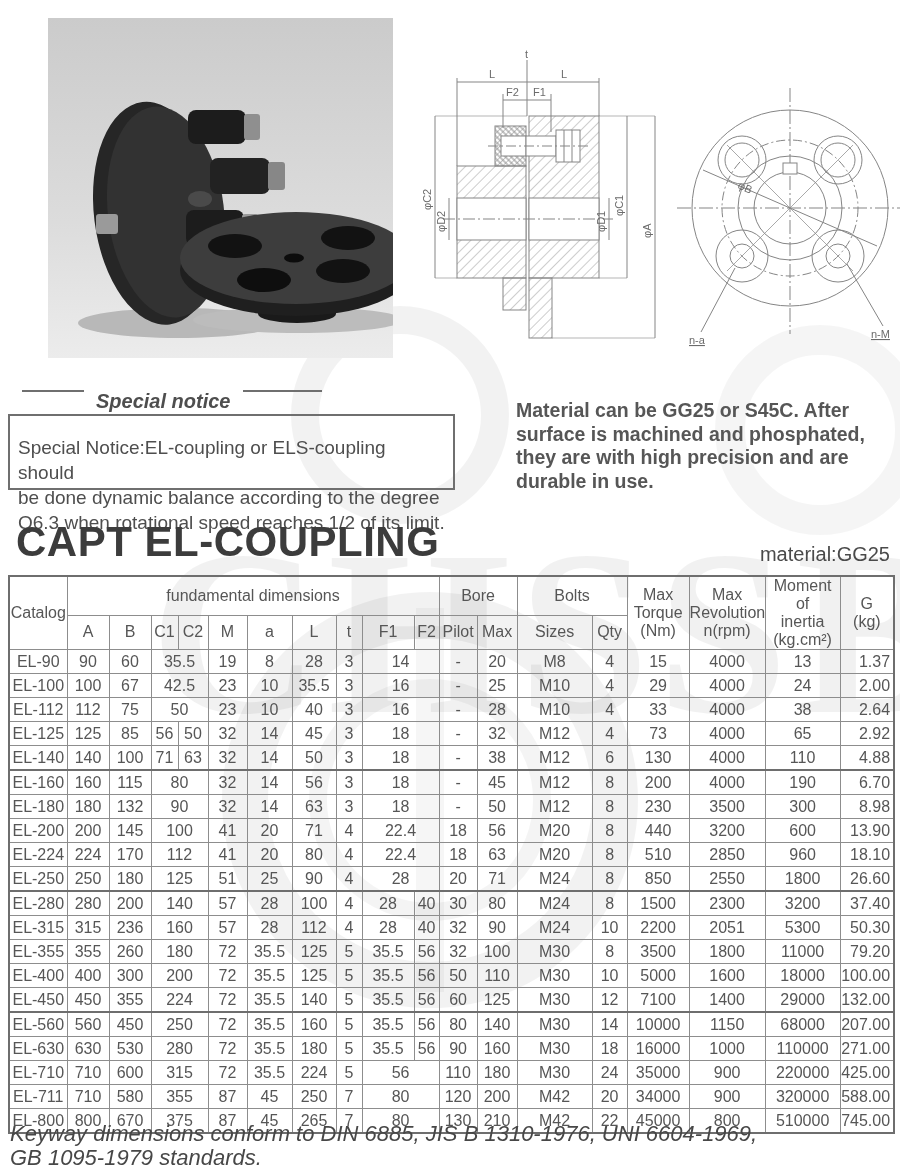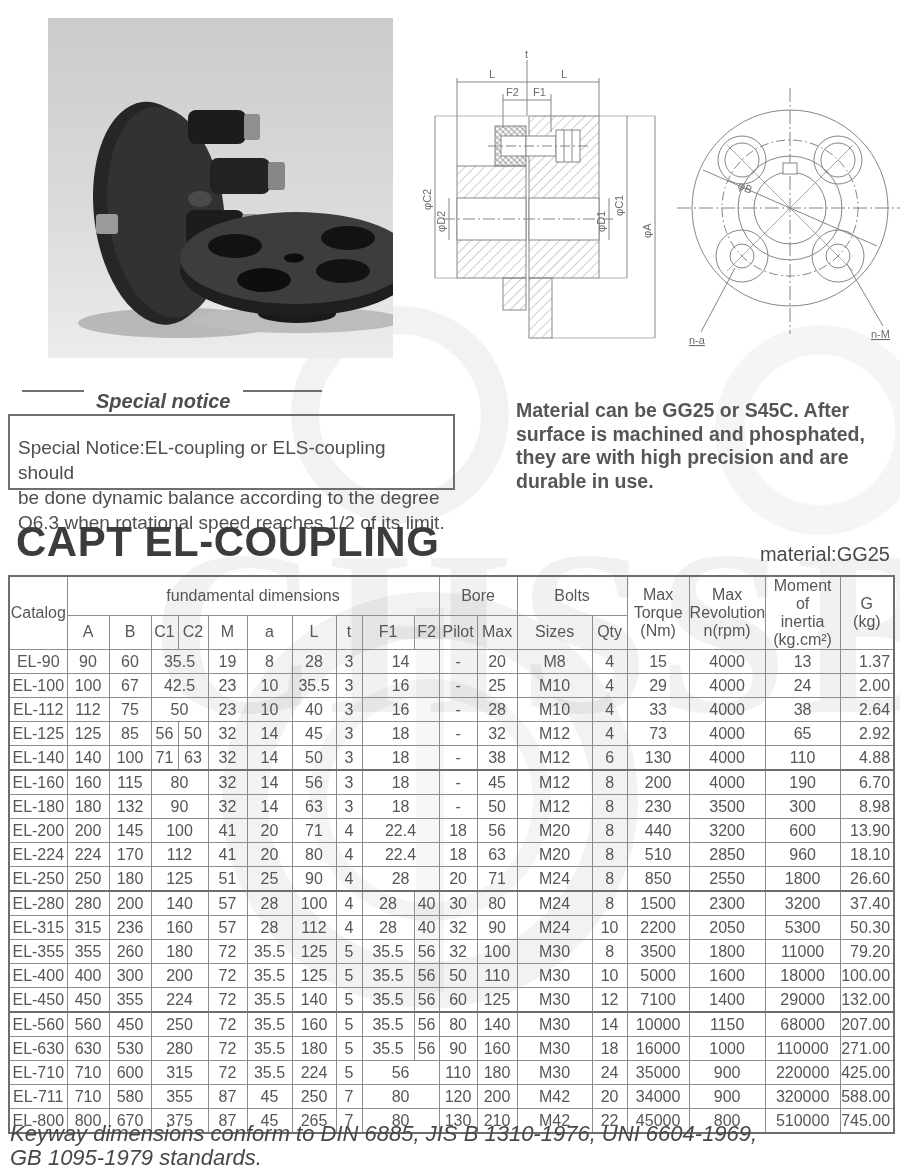--- a/index.html
+++ b/index.html
@@ -493,21 +493,21 @@
           <td>28</td>
           <td>112</td>
           <td>4</td>
           <td>28</td>
           <td>40</td>
           <td>32</td>
           <td>90</td>
           <td>M24</td>
           <td>10</td>
           <td>2200</td>
-          <td>2050</td>
+          <td>2051</td>
           <td>5300</td>
           <td>50.30</td>
         </tr>
         <tr>
           <td>EL-355</td>
           <td>355</td>
           <td>260</td>
           <td colspan="2">180</td>
           <td>72</td>
           <td>35.5</td>

